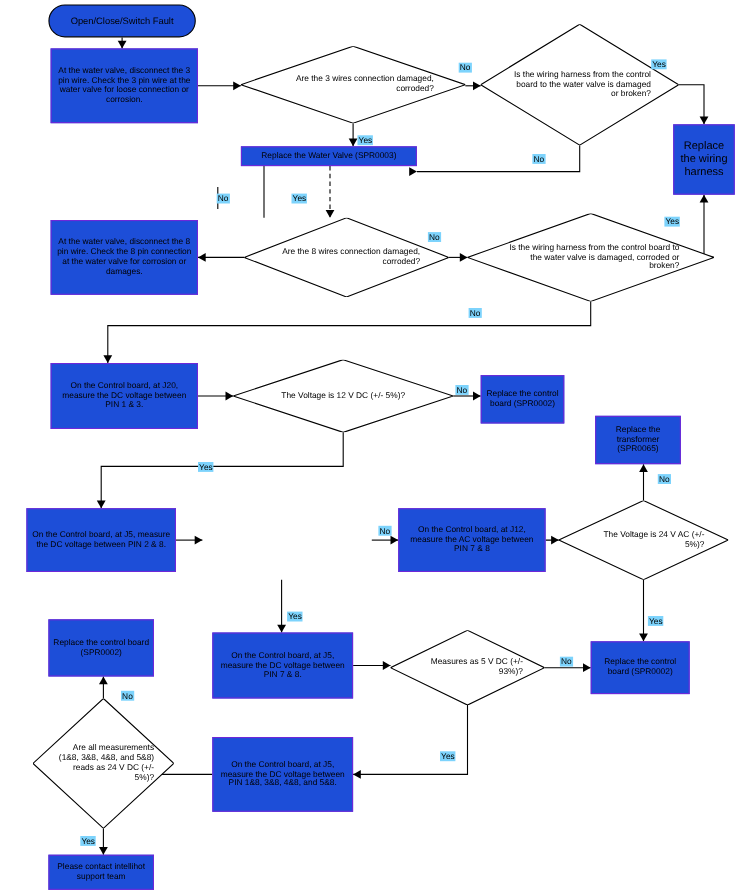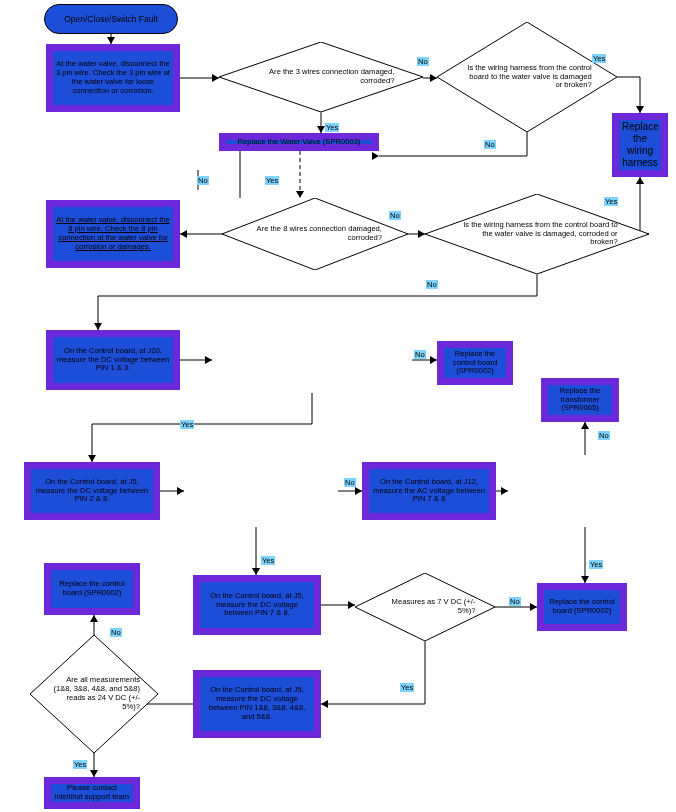--- a/index.html
+++ b/index.html
@@ -20,21 +20,21 @@
     box-sizing: border-box;
     display: flex;
     align-items: center;
     justify-content: center;
     text-align: center;
     color: #000000;
     background: #1d4ed8;
     z-index: 2;
   }
   .rect {
-    border: 7px solid #6d28d9;
+    border: 1px solid #6d28d9;
   }
   .terminator {
     border: 1px solid #000000;
     border-radius: 24px;
   }
   .node .txt {
     display: block;
     width: 100%;
     padding: 0 3px;
     box-sizing: border-box;
@@ -198,21 +198,21 @@
   </div>
 
   <div class="node rect" style="left:612px; top:113px; width:56px; height:64px; font-size:10px;">
     <span class="txt">Replace the wiring harness</span>
   </div>
 
   <div class="node rect" style="left:219px; top:133px; width:160px; height:18px; font-size:7.6px;">
     <span class="txt">Replace the Water Valve (SPR0003)</span>
   </div>
 
-  <div class="node rect" style="left:46px; top:200px; width:134px; height:68px; font-size:7.6px;text-decoration:underline;">
+  <div class="node rect" style="left:46px; top:200px; width:134px; height:68px; font-size:7.6px;">
     <span class="txt">At the water valve, disconnect the 8 pin wire. Check the 8 pin connection at the water valve for corrosion or damages.</span>
   </div>
 
   <div class="diamond" style="left:222px; top:198px; width:186px; height:72px; font-size:7.6px;">
     <svg width="186" height="72" viewBox="0 0 186 72">
         <polygon points="93,0 186,36 93,72 0,36" fill="#ffffff" stroke="#000000" stroke-width="1"></polygon>
       </svg>
     <span class="txt">Are the 8 wires connection damaged, corroded?</span>
   </div>
 
@@ -220,52 +220,64 @@
     <svg width="224" height="80" viewBox="0 0 224 80">
         <polygon points="112,0 224,40 112,80 0,40" fill="#ffffff" stroke="#000000" stroke-width="1"></polygon>
       </svg>
     <span class="txt">Is the wiring harness from the control board to the water valve is damaged, corroded or broken?</span>
   </div>
 
   <div class="node rect" style="left:46px; top:330px; width:134px; height:60px; font-size:7.6px;">
     <span class="txt">On the Control board,  at J20, measure the DC voltage between PIN 1 &amp; 3.</span>
   </div>
 
+  <div class="diamond" style="left:212px; top:327px; width:200px; height:66px; font-size:7.6px;">
+    <svg width="200" height="66" viewBox="0 0 200 66">
+        <polygon points="100,0 200,33 100,66 0,33" fill="#ffffff" stroke="#000000" stroke-width="1"></polygon>
+      </svg>
+    <span class="txt">The Voltage is 12 V DC (+/- 5%)?</span>
+  </div>
 
   <div class="node rect" style="left:437px; top:341px; width:76px; height:44px; font-size:7.6px;">
     <span class="txt">Replace the control board (SPR0002)</span>
   </div>
 
   <div class="node rect" style="left:541px; top:378px; width:78px; height:44px; font-size:7.6px;">
     <span class="txt">Replace the transformer (SPR0065)</span>
   </div>
 
   <div class="node rect" style="left:24px; top:462px; width:136px; height:58px; font-size:7.6px;">
     <span class="txt">On the Control board, at J5, measure the DC voltage between PIN 2 &amp; 8.</span>
   </div>
 
 
   <div class="node rect" style="left:362px; top:462px; width:134px; height:58px; font-size:7.6px;">
     <span class="txt">On the Control board, at J12, measure the AC voltage between PIN 7 &amp; 8</span>
   </div>
 
+  <div class="diamond" style="left:508px; top:455px; width:154px; height:72px; font-size:7.6px;">
+    <svg width="154" height="72" viewBox="0 0 154 72">
+        <polygon points="77,0 154,36 77,72 0,36" fill="#ffffff" stroke="#000000" stroke-width="1"></polygon>
+      </svg>
+    <span class="txt">The Voltage is 24 V AC (+/- 5%)?</span>
+  </div>
 
   <div class="node rect" style="left:44px; top:563px; width:96px; height:52px; font-size:7.6px;">
     <span class="txt">Replace the control board (SPR0002)</span>
   </div>
 
   <div class="node rect" style="left:193px; top:575px; width:128px; height:60px; font-size:7.6px;">
     <span class="txt">On the Control board, at J5, measure the DC voltage between PIN 7 &amp; 8.</span>
   </div>
 
   <div class="diamond" style="left:355px; top:573px; width:140px; height:68px; font-size:7.6px;">
     <svg width="140" height="68" viewBox="0 0 140 68">
         <polygon points="70,0 140,34 70,68 0,34" fill="#ffffff" stroke="#000000" stroke-width="1"></polygon>
       </svg>
-    <span class="txt">Measures as 7 V DC (+/- 5%)?</span>
+    <span class="txt">Measures as 5 V DC (+/- 93%)?</span>
   </div>
 
   <div class="node rect" style="left:537px; top:583px; width:90px; height:48px; font-size:7.6px;">
     <span class="txt">Replace the control board (SPR0002)</span>
   </div>
 
   <div class="diamond" style="left:30px; top:635px; width:128px; height:118px; font-size:7.6px;">
     <svg width="128" height="118" viewBox="0 0 128 118">
         <polygon points="64,0 128,59 64,118 0,59" fill="#ffffff" stroke="#000000" stroke-width="1"></polygon>
       </svg>

